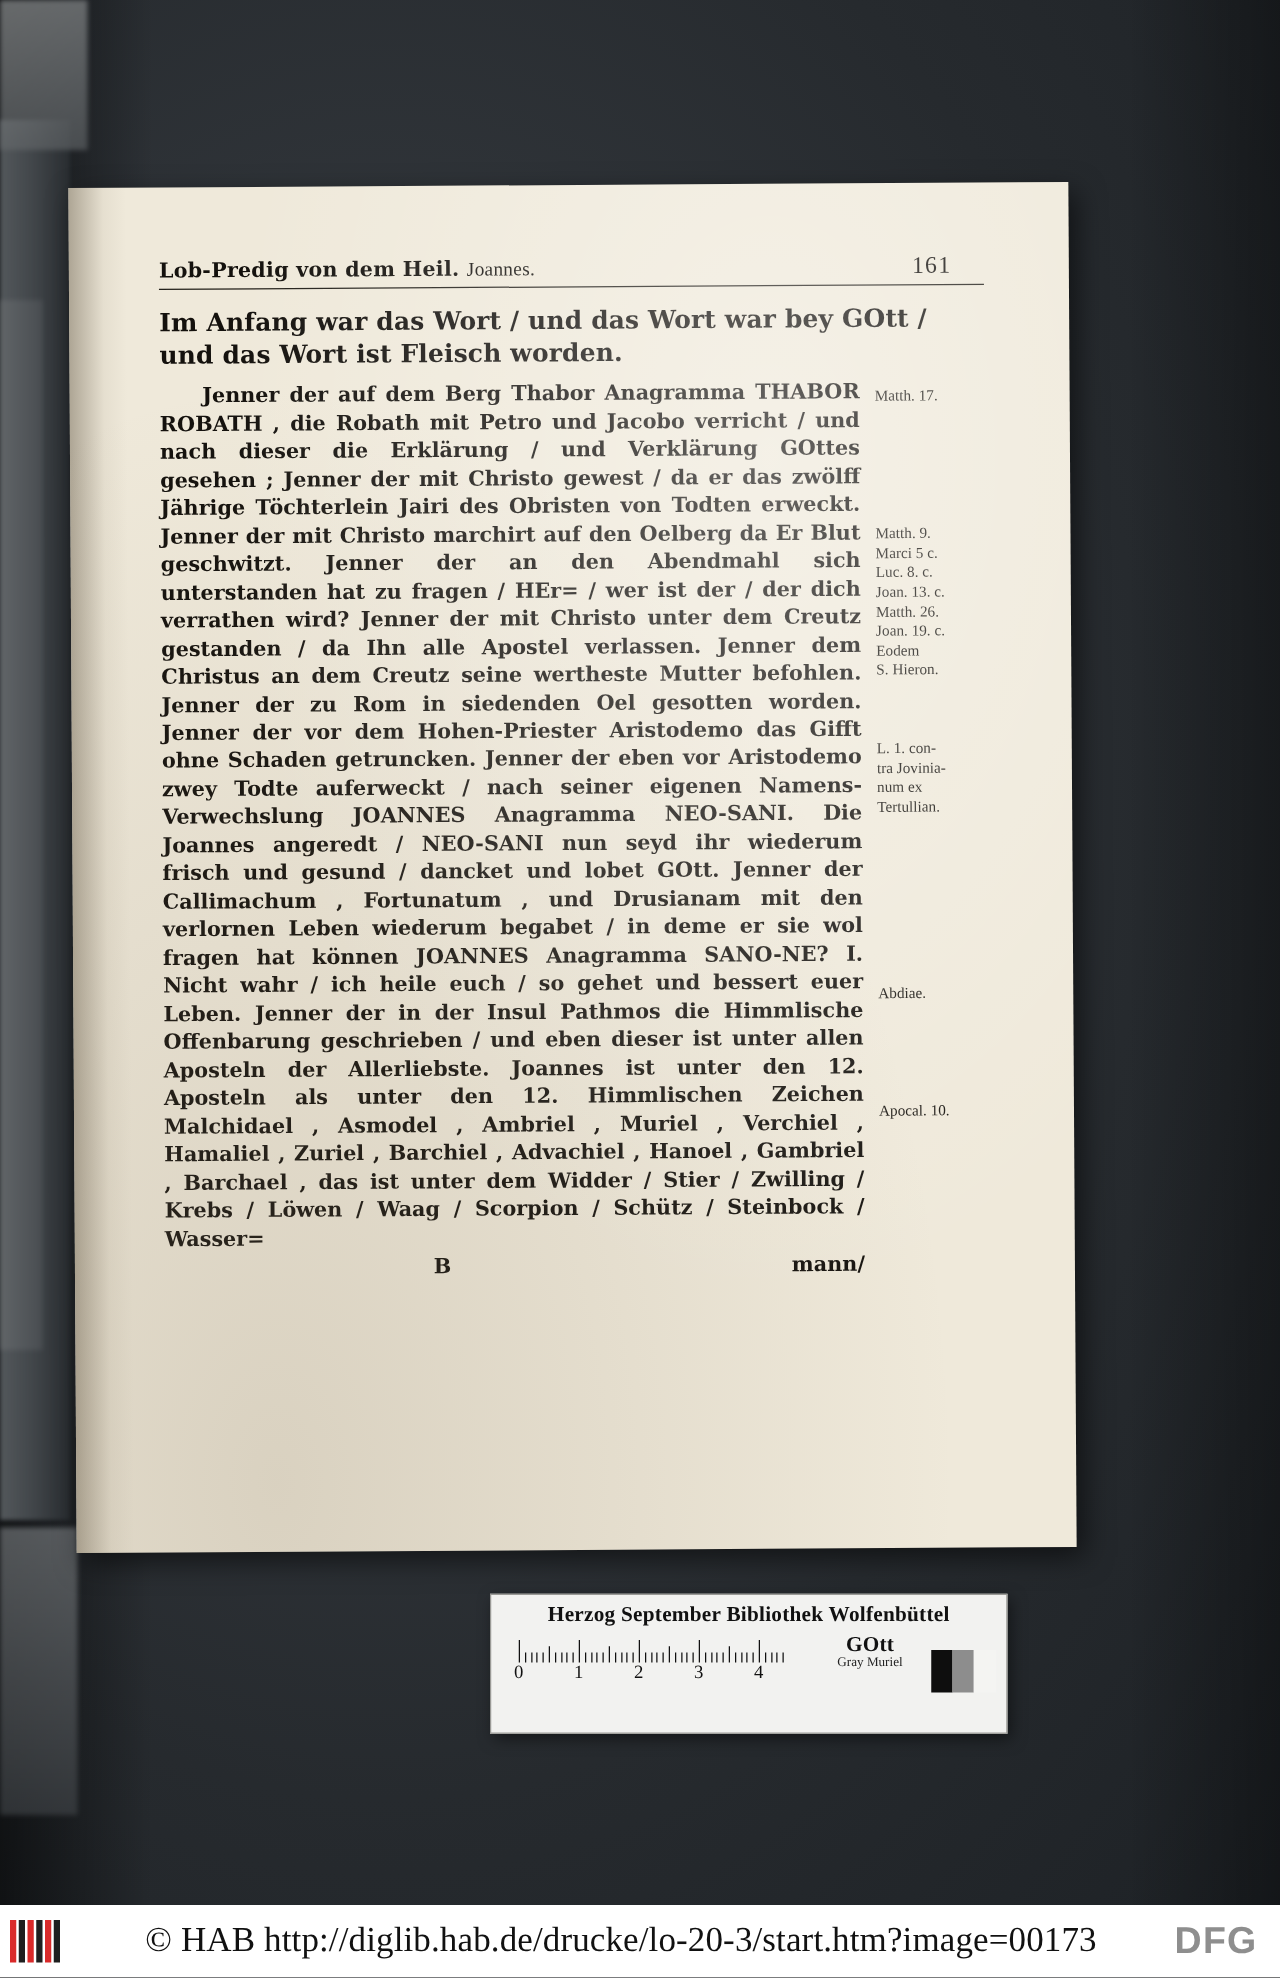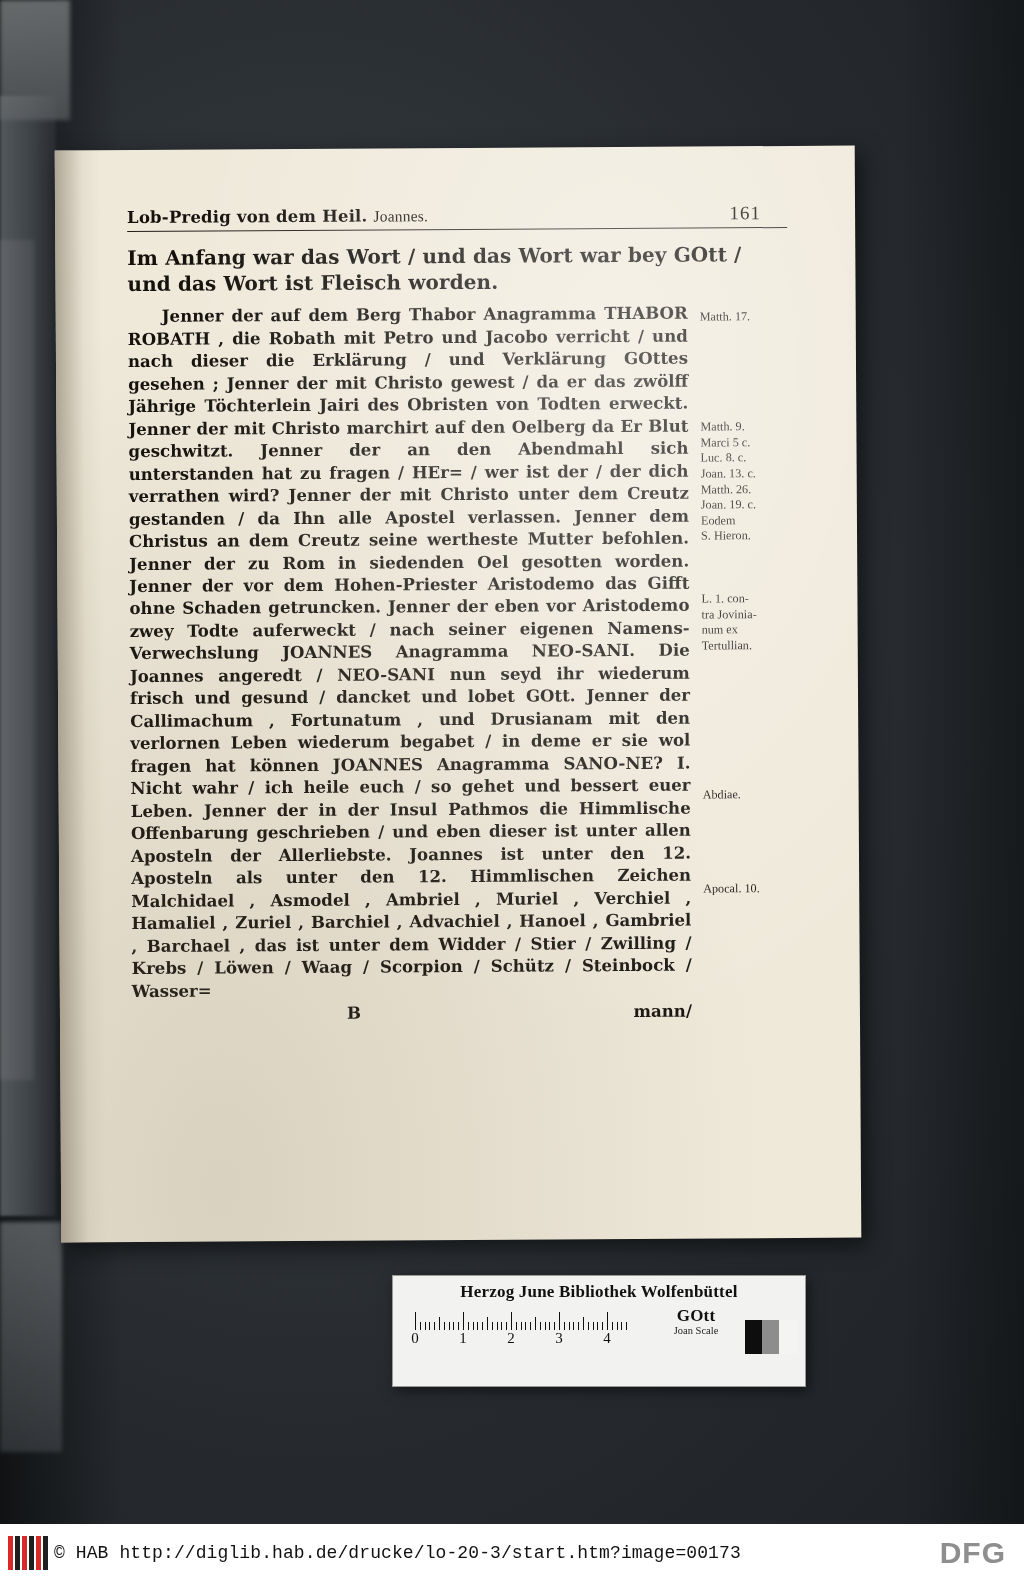--- a/index.html
+++ b/index.html
@@ -293,22 +293,23 @@
   .color-bars {
     width: 46px;
     height: 34px;
     margin-left: 8px;
     display: flex;
     gap: 2px;
   }
   .color-bars i { display:block; width: 5px; height: 100%; }
   .credit-text {
     flex: 1;
-    font-family: Liberation Mono, monospace;
-    font-size: 18px;
+    text-align: center;
+    font-family: Liberation Serif, serif;
+    font-size: 28px;
     color: #111;
     letter-spacing: .1px;
   }
   .dfg {
     font-family: "Liberation Sans", sans-serif;
     font-weight: 700;
     font-size: 30px;
     color: #8e8e8e;
     letter-spacing: 1px;
     padding-right: 18px;
@@ -362,21 +363,21 @@
 
     <div class="catchline">
       <span class="catch-sig">B</span>
       <span>mann/</span>
     </div>
 
   </div>
 </div>
 
 <div class="target-card">
-  <div class="target-title">Herzog June Bibliothek Wolfenbüttel</div>
+  <div class="target-title">Herzog September Bibliothek Wolfenbüttel</div>
   <div class="target-row">
     <div class="ruler">
       <div class="ticks" id="ruler-ticks">
           <i style="left: 14px; height: 18px;"></i>
           <i style="left: 18.8px; height: 8px;"></i>
           <i style="left: 23.6px; height: 8px;"></i>
           <i style="left: 28.4px; height: 8px;"></i>
           <i style="left: 33.2px; height: 8px;"></i>
           <i style="left: 38px; height: 13px;"></i>
           <i style="left: 42.8px; height: 8px;"></i>
@@ -422,21 +423,21 @@
       <div class="nums">
         <span style="left:14px">0</span>
         <span style="left:62px">1</span>
         <span style="left:110px">2</span>
         <span style="left:158px">3</span>
         <span style="left:206px">4</span>
       </div>
     </div>
     <div class="kodak">
       <div class="kodak-name">GOtt</div>
-      <div class="kodak-sub">Joan Scale</div>
+      <div class="kodak-sub">Gray Muriel</div>
     </div>
     <div class="patches">
       <i class="p-black"></i>
       <i class="p-grey"></i>
       <i class="p-white"></i>
     </div>
   </div>
 </div>
 
 <div class="credit-bar">

